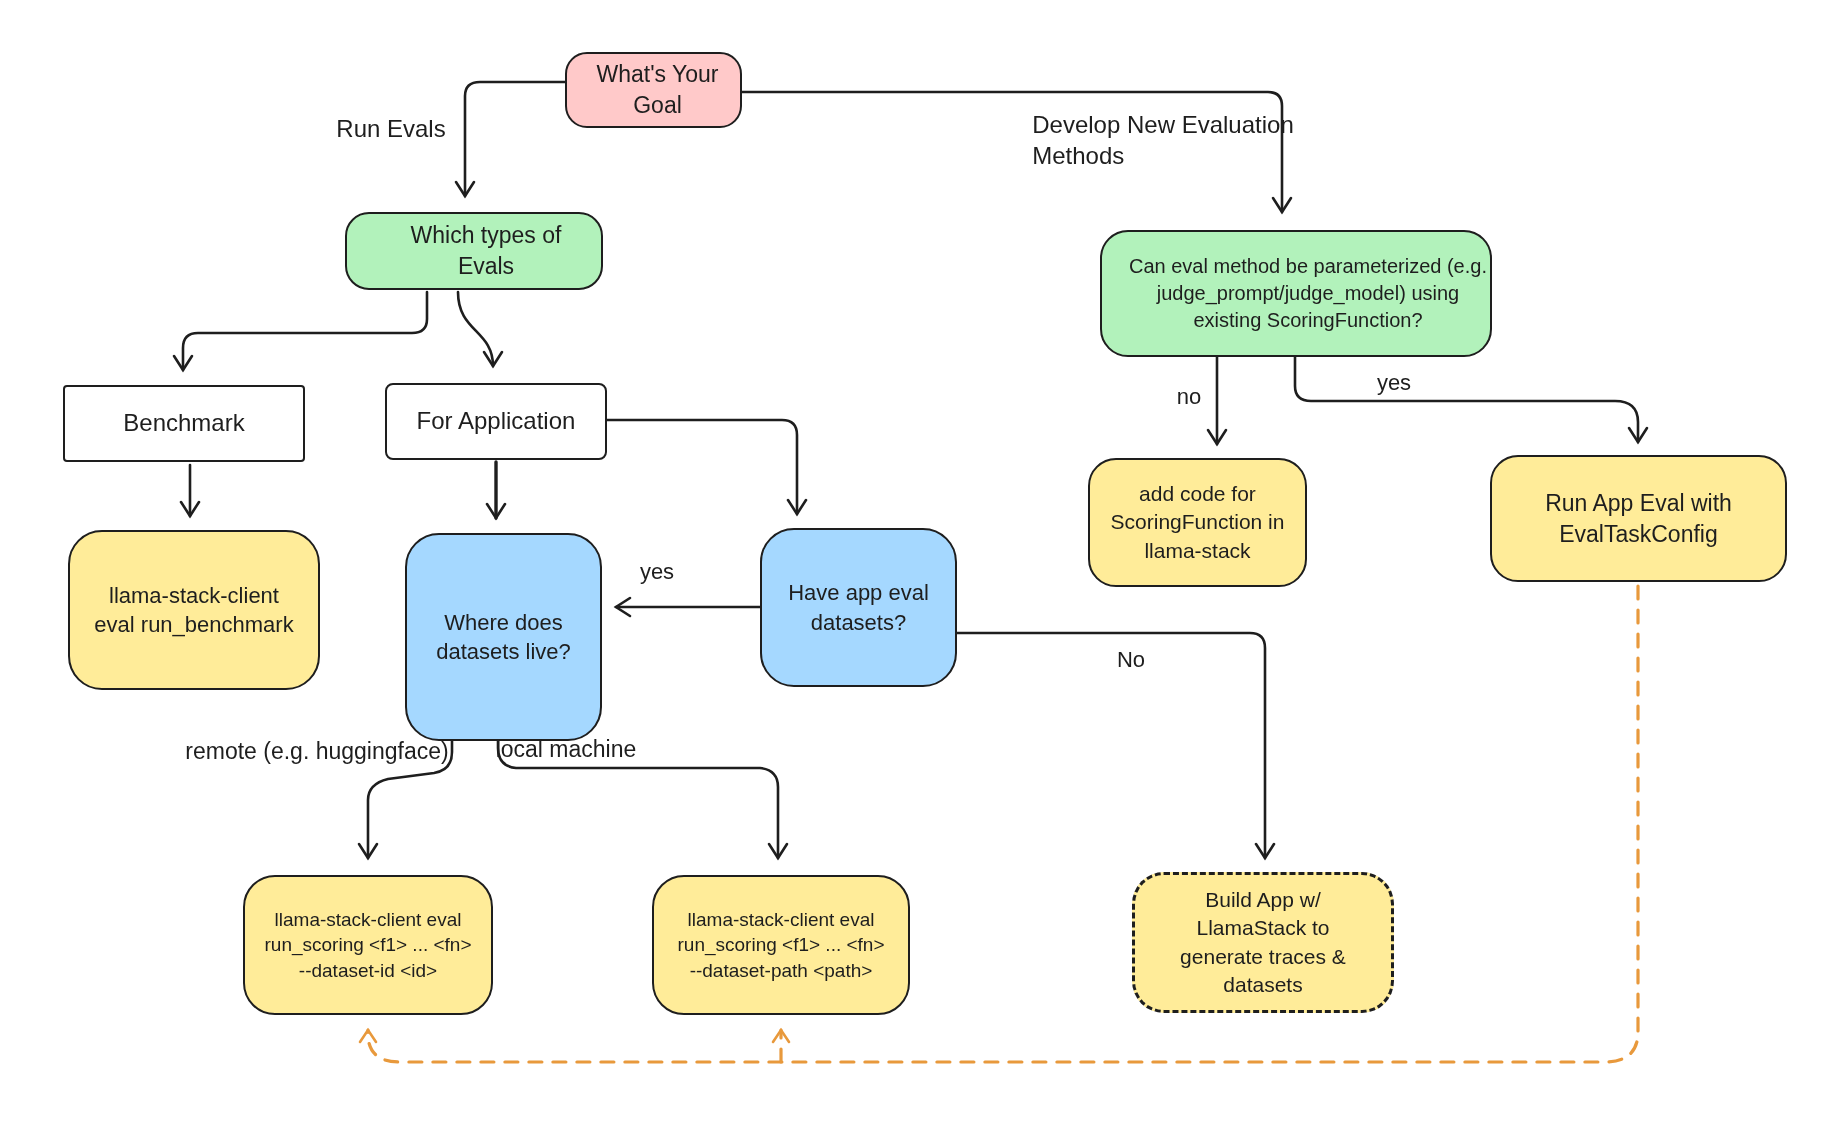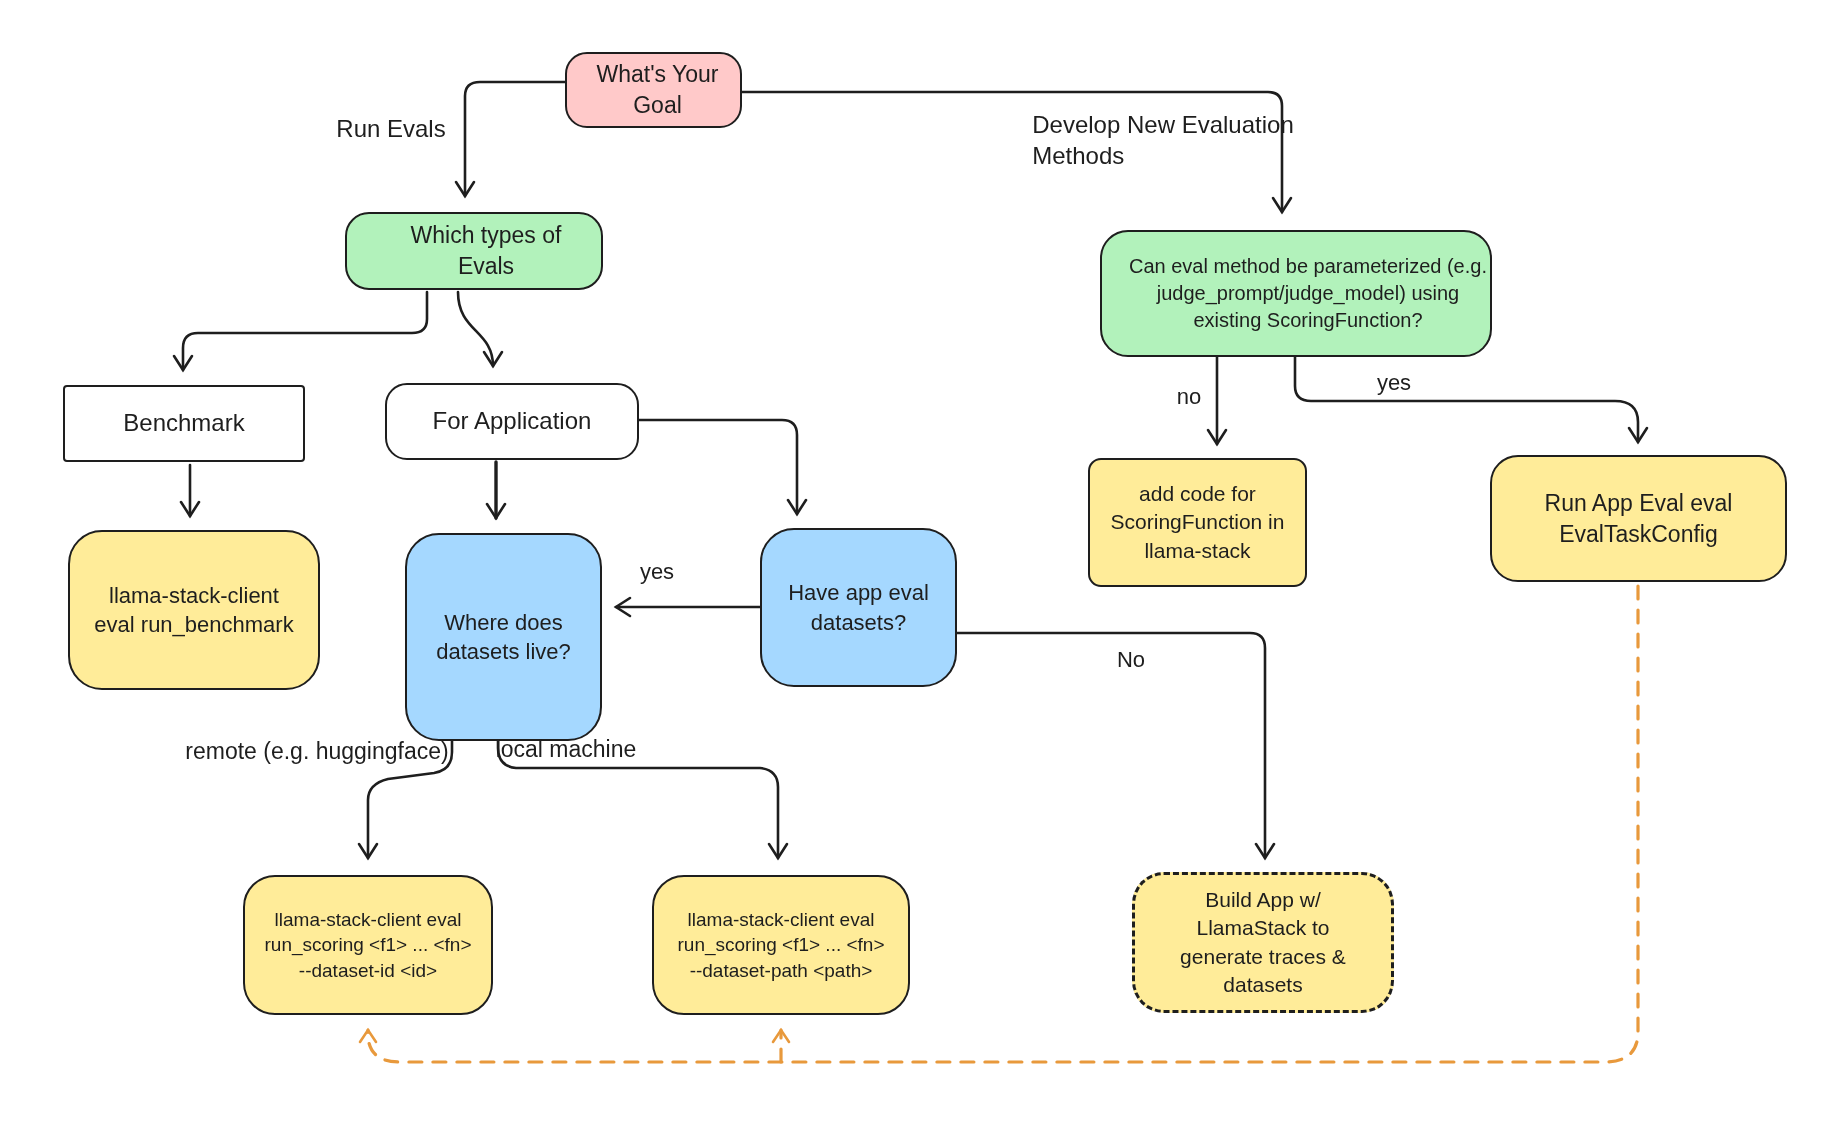--- a/index.html
+++ b/index.html
@@ -76,40 +76,40 @@
 </svg>
 
 <div class="node pink" style="left:565px;top:52px;width:177px;height:76px;border-radius:22px;font-size:23px">What's Your
 Goal</div>
 
 <div class="node green" style="left:345px;top:212px;width:258px;height:78px;border-radius:24px;font-size:23px">Which types of
 Evals</div>
 
 <div class="node" style="left:63px;top:385px;width:242px;height:77px;border-radius:4px;font-size:24px">Benchmark</div>
 
-<div class="node" style="left:385px;top:383px;width:254px;height:77px;border-radius:22px;font-size:24px">For Application</div>
+<div class="node" style="left:385px;top:383px;width:222px;height:77px;border-radius:8px;font-size:24px">For Application</div>
 
 <div class="node yellow" style="left:68px;top:530px;width:252px;height:160px;border-radius:34px;font-size:22px">llama-stack-client
 eval run_benchmark</div>
 
 <div class="node blue" style="left:405px;top:533px;width:197px;height:208px;border-radius:34px;font-size:22px">Where does
 datasets live?</div>
 
 <div class="node blue" style="left:760px;top:528px;width:197px;height:159px;border-radius:34px;font-size:22px">Have app eval
 datasets?</div>
 
 <div class="node green" style="left:1100px;top:230px;width:392px;height:127px;border-radius:28px;font-size:20px;">Can eval method be parameterized (e.g.
 judge_prompt/judge_model) using
 existing ScoringFunction?</div>
 
-<div class="node yellow" style="left:1088px;top:458px;width:219px;height:129px;border-radius:13px;font-size:21px">add code for
+<div class="node yellow" style="left:1088px;top:458px;width:219px;height:129px;border-radius:28px;font-size:21px">add code for
 ScoringFunction in
 llama-stack</div>
 
-<div class="node yellow" style="left:1490px;top:455px;width:297px;height:127px;border-radius:28px;font-size:23px">Run App Eval eval
+<div class="node yellow" style="left:1490px;top:455px;width:297px;height:127px;border-radius:28px;font-size:23px">Run App Eval with
 EvalTaskConfig</div>
 
 <div class="node yellow" style="left:243px;top:875px;width:250px;height:140px;border-radius:32px;font-size:19px">llama-stack-client eval
 run_scoring &lt;f1&gt; ... &lt;fn&gt;
 --dataset-id &lt;id&gt;</div>
 
 <div class="node yellow" style="left:652px;top:875px;width:258px;height:140px;border-radius:32px;font-size:19px">llama-stack-client eval
 run_scoring &lt;f1&gt; ... &lt;fn&gt;
 --dataset-path &lt;path&gt;</div>
 

